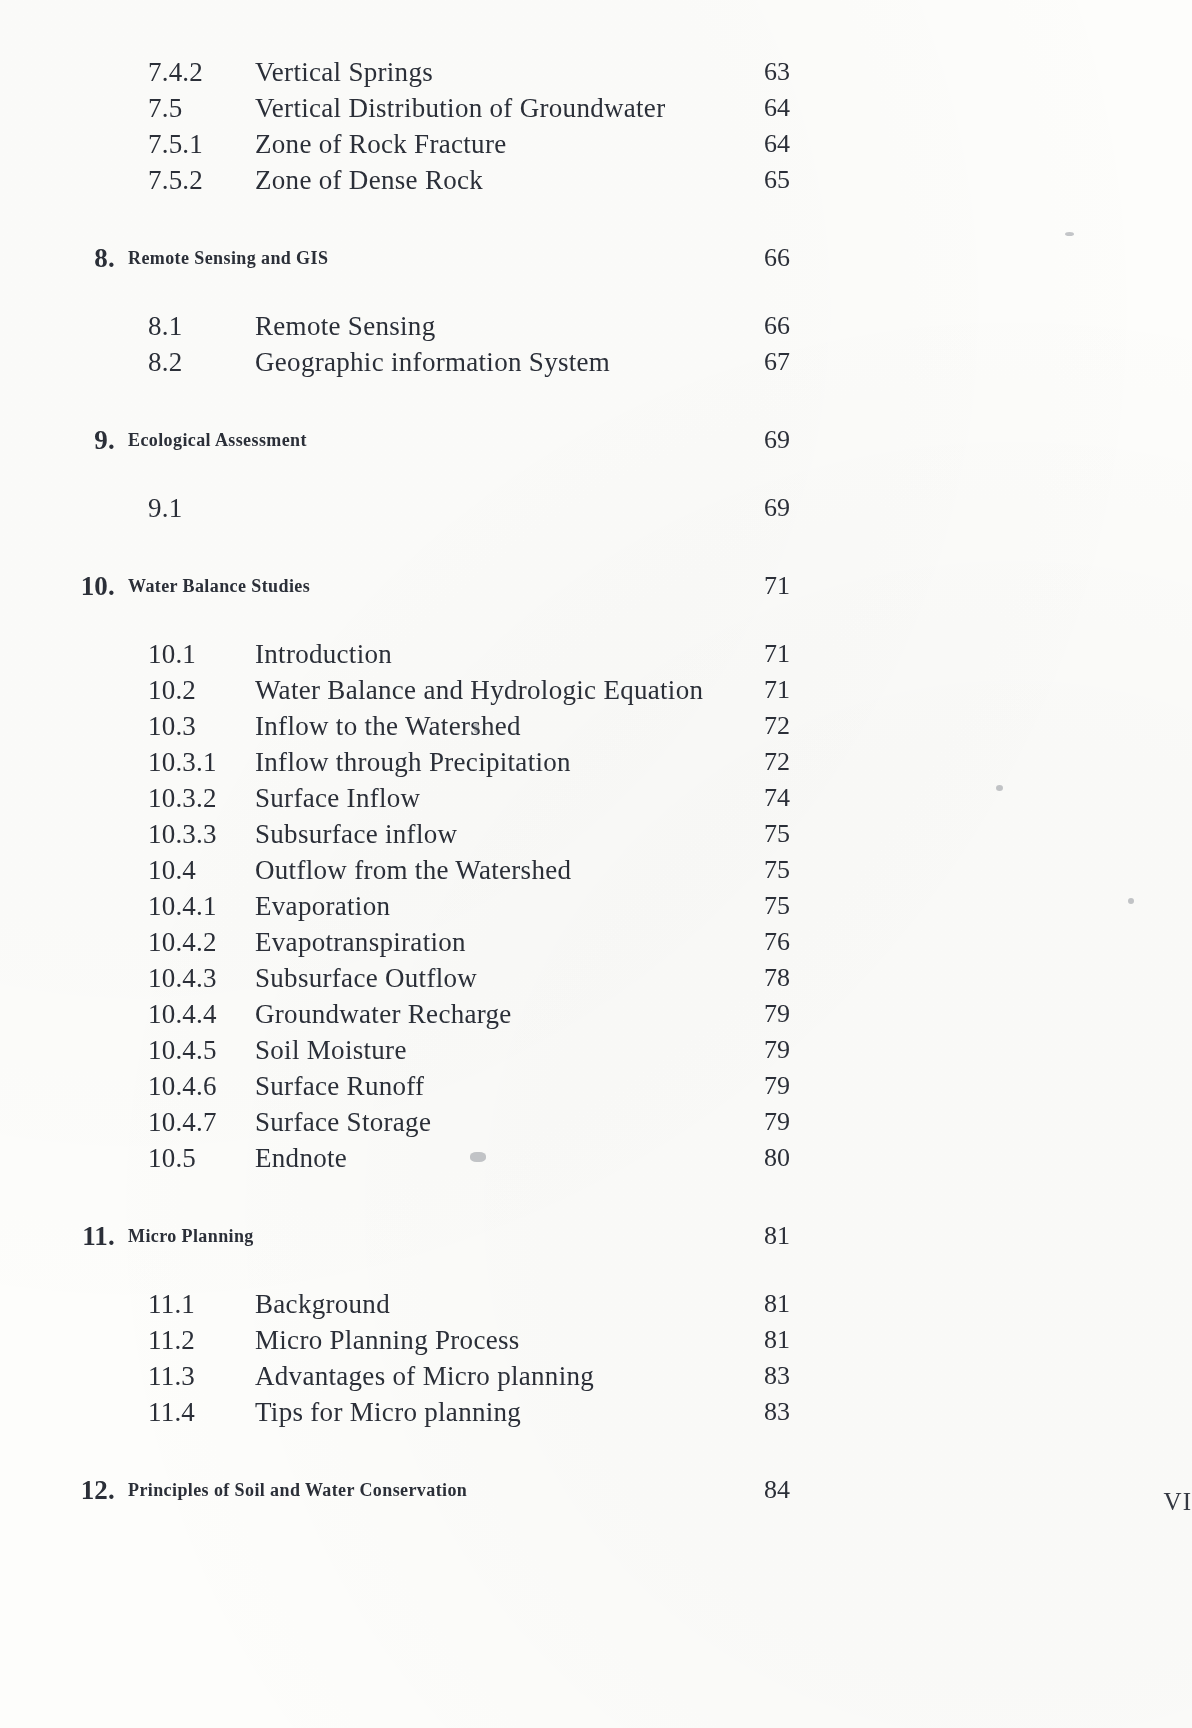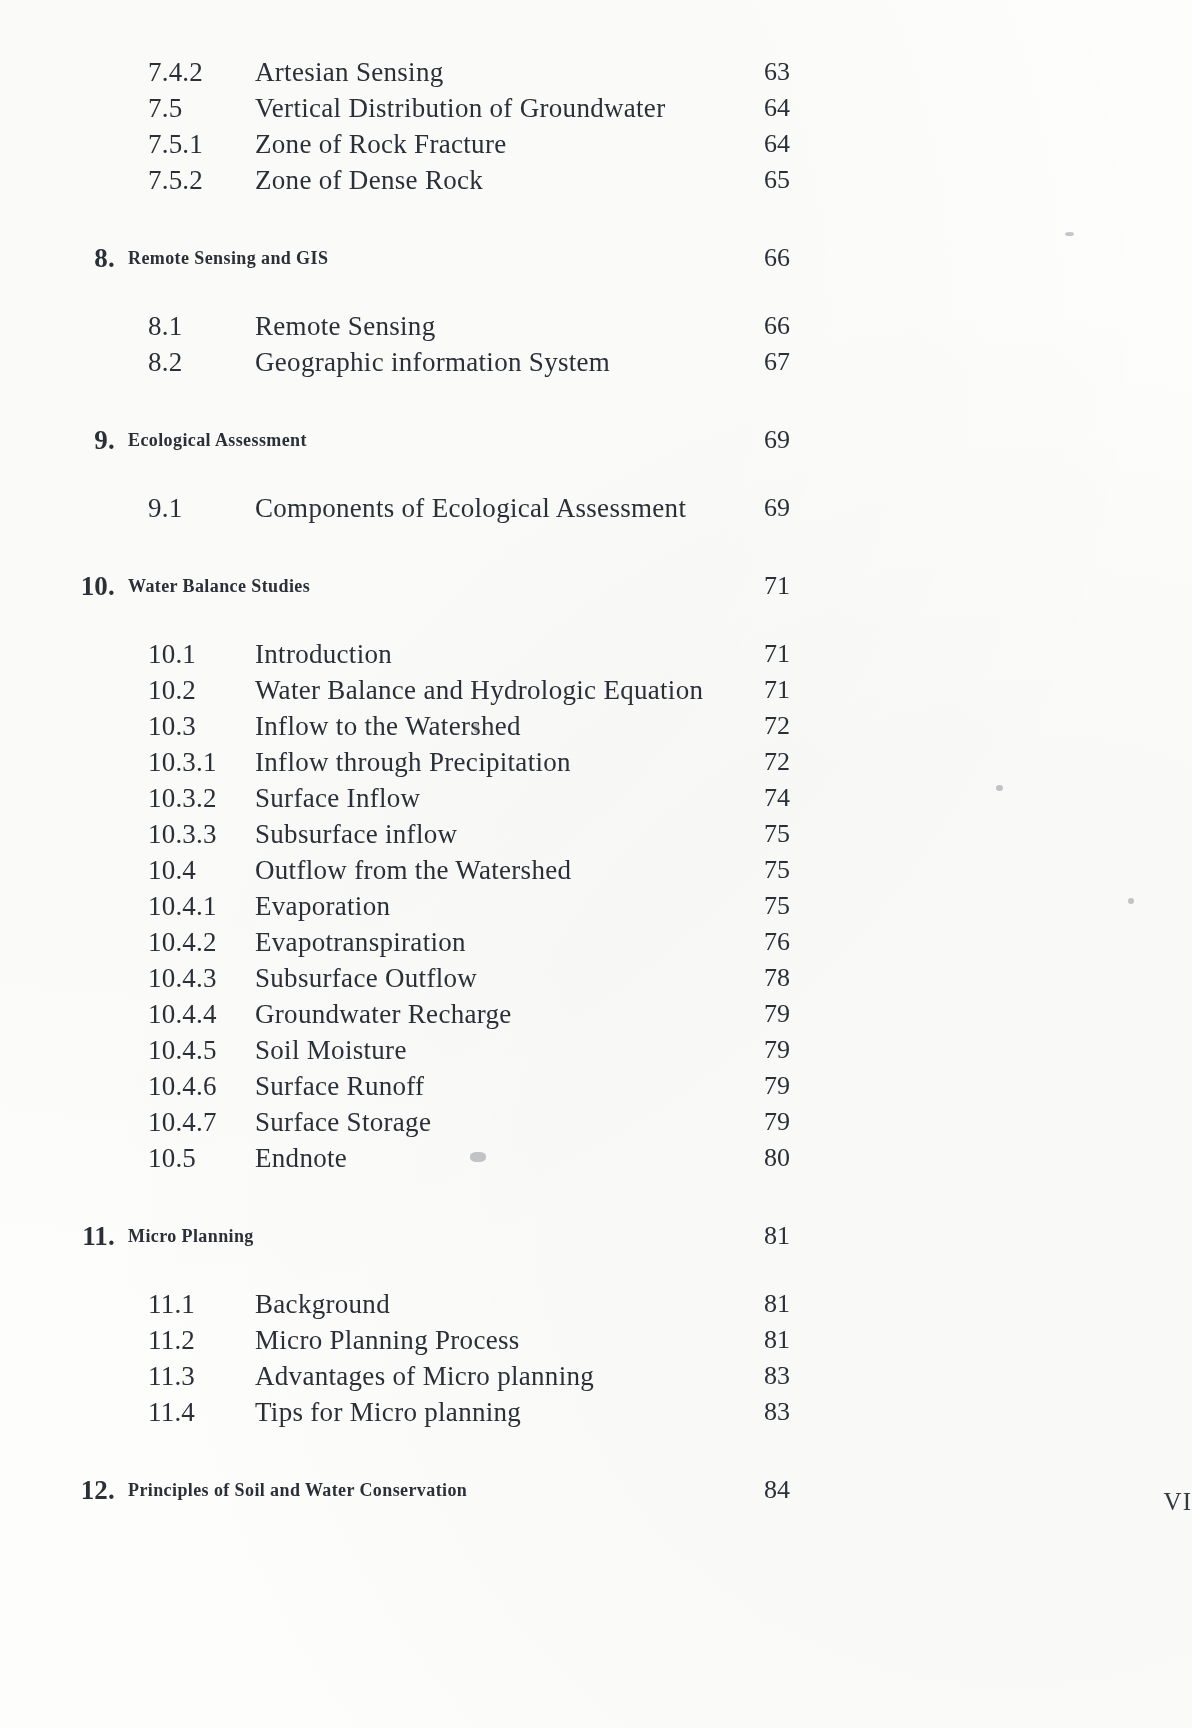--- a/index.html
+++ b/index.html
@@ -108,21 +108,21 @@
   }
 </style>
 </head>
 <body>
 
 <div class="page">
 
   <div class="toc" id="toc-root">
       <div class="entry lvl-sub">
         <span class="num">7.4.2</span>
-        <span class="title">Artesian Sensing</span>
+        <span class="title">Vertical Springs</span>
         <span class="page-no">63</span>
       </div>
       <div class="entry lvl-sub">
         <span class="num">7.5</span>
         <span class="title">Vertical Distribution of Groundwater</span>
         <span class="page-no">64</span>
       </div>
       <div class="entry lvl-sub">
         <span class="num">7.5.1</span>
         <span class="title">Zone of Rock Fracture</span>
@@ -152,21 +152,20 @@
       </div>
       <div class="gap-lg"></div>
       <div class="entry lvl-chap">
         <span class="num">9.</span>
         <span class="title">Ecological Assessment</span>
         <span class="page-no">69</span>
       </div>
       <div class="gap-md"></div>
       <div class="entry lvl-sub">
         <span class="num">9.1</span>
-        <span class="title">Components of Ecological Assessment</span>
         <span class="page-no">69</span>
       </div>
       <div class="gap-lg"></div>
       <div class="entry lvl-chap">
         <span class="num">10.</span>
         <span class="title">Water Balance Studies</span>
         <span class="page-no">71</span>
       </div>
       <div class="gap-md"></div>
       <div class="entry lvl-sub">

